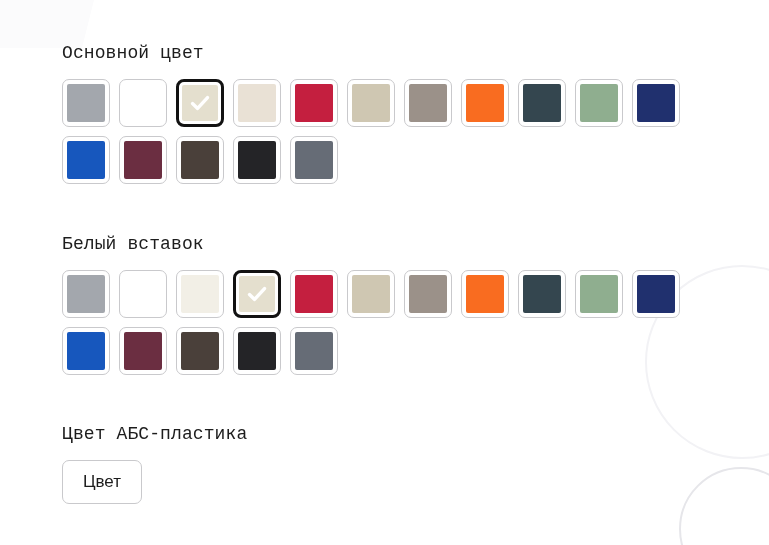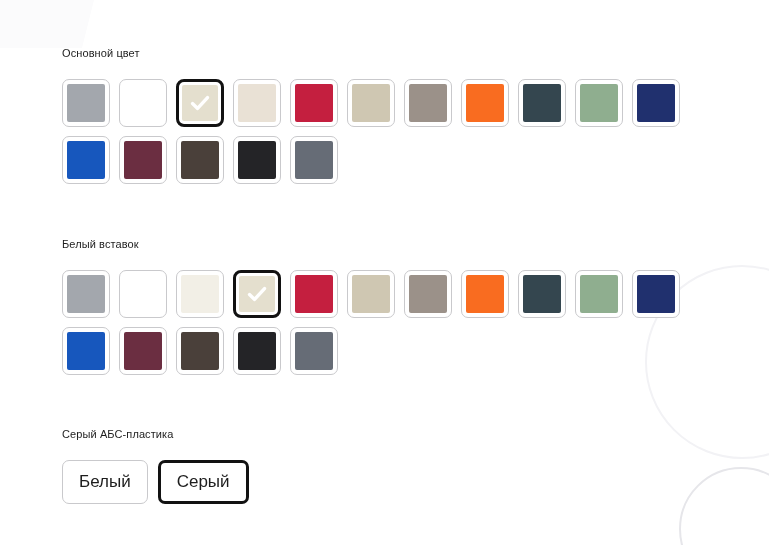--- a/index.html
+++ b/index.html
@@ -61,27 +61,27 @@
 
   .group {
     position: absolute;
     left: 62px;
   }
   .group-1 { top: 43px; }
   .group-2 { top: 234px; }
   .group-3 { top: 424px; }
 
   .group-title {
-    font-size: 11px;
+    font-size: 18px;
     line-height: 20px;
     letter-spacing: 0.1px;
     color: #1d1d1d;
     margin: 0 0 16px 0;
     font-weight: 400;
-    font-family: Liberation Sans, sans-serif;
+    font-family: Liberation Mono, monospace;
     white-space: nowrap;
   }
 
   .swatch-grid {
     display: flex;
     flex-wrap: wrap;
     width: 628px;
     gap: 9px;
     margin: 0;
     padding: 0;
@@ -272,20 +272,19 @@
         <div class="swatch" title="#242427">
           <div class="fill" style="background: rgb(36, 36, 39);"></div>
         </div>
         <div class="swatch" title="#666c76">
           <div class="fill" style="background: rgb(102, 108, 118);"></div>
         </div>
       </div>
   </section>
 
   <section class="group group-3">
-    <h2 class="group-title">Серый АБС-пластика</h2>
+    <h2 class="group-title">Цвет АБС-пластика</h2>
     <div class="chip-row" id="chip-row">
-        <button type="button" class="chip">Белый</button>
-        <button type="button" class="chip is-selected">Серый</button>
+        <button type="button" class="chip">Цвет</button>
       </div>
   </section>
 
 </div>
 
 </body></html>

